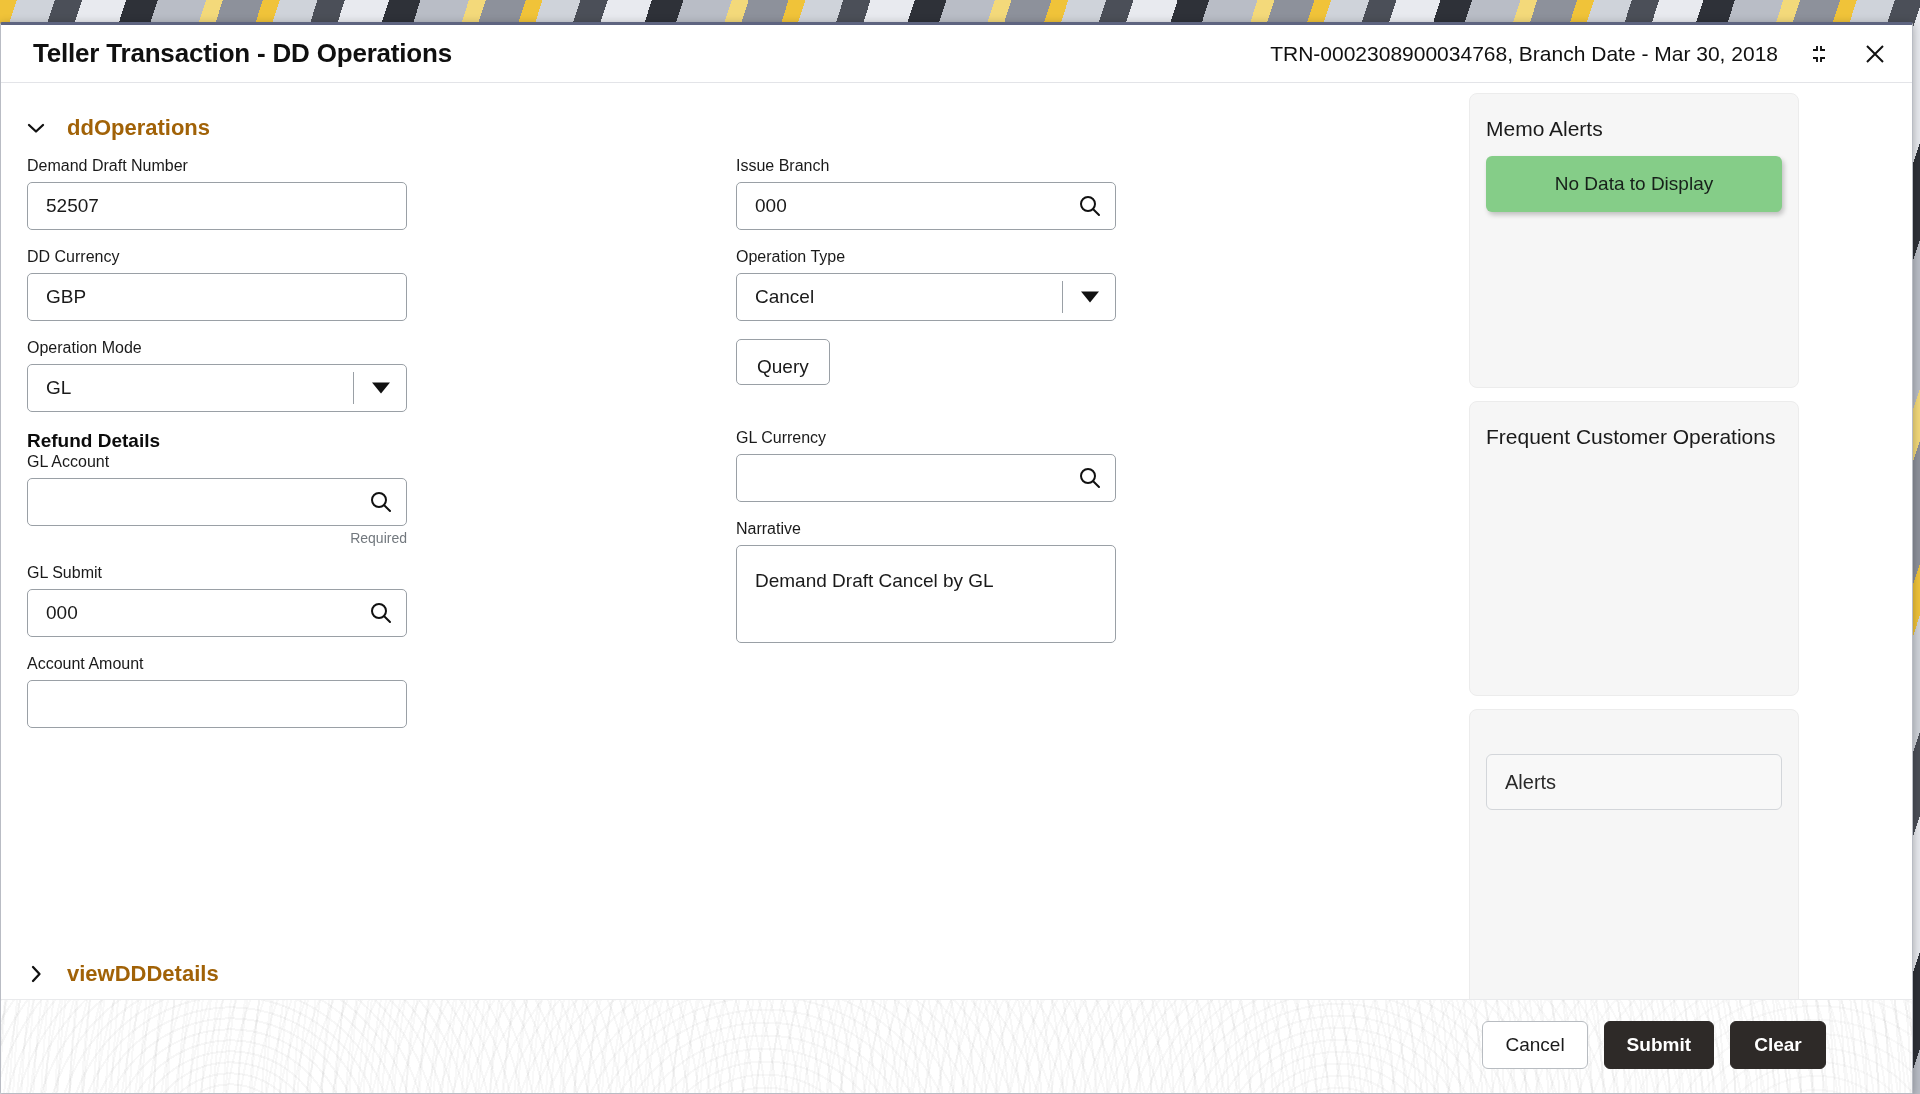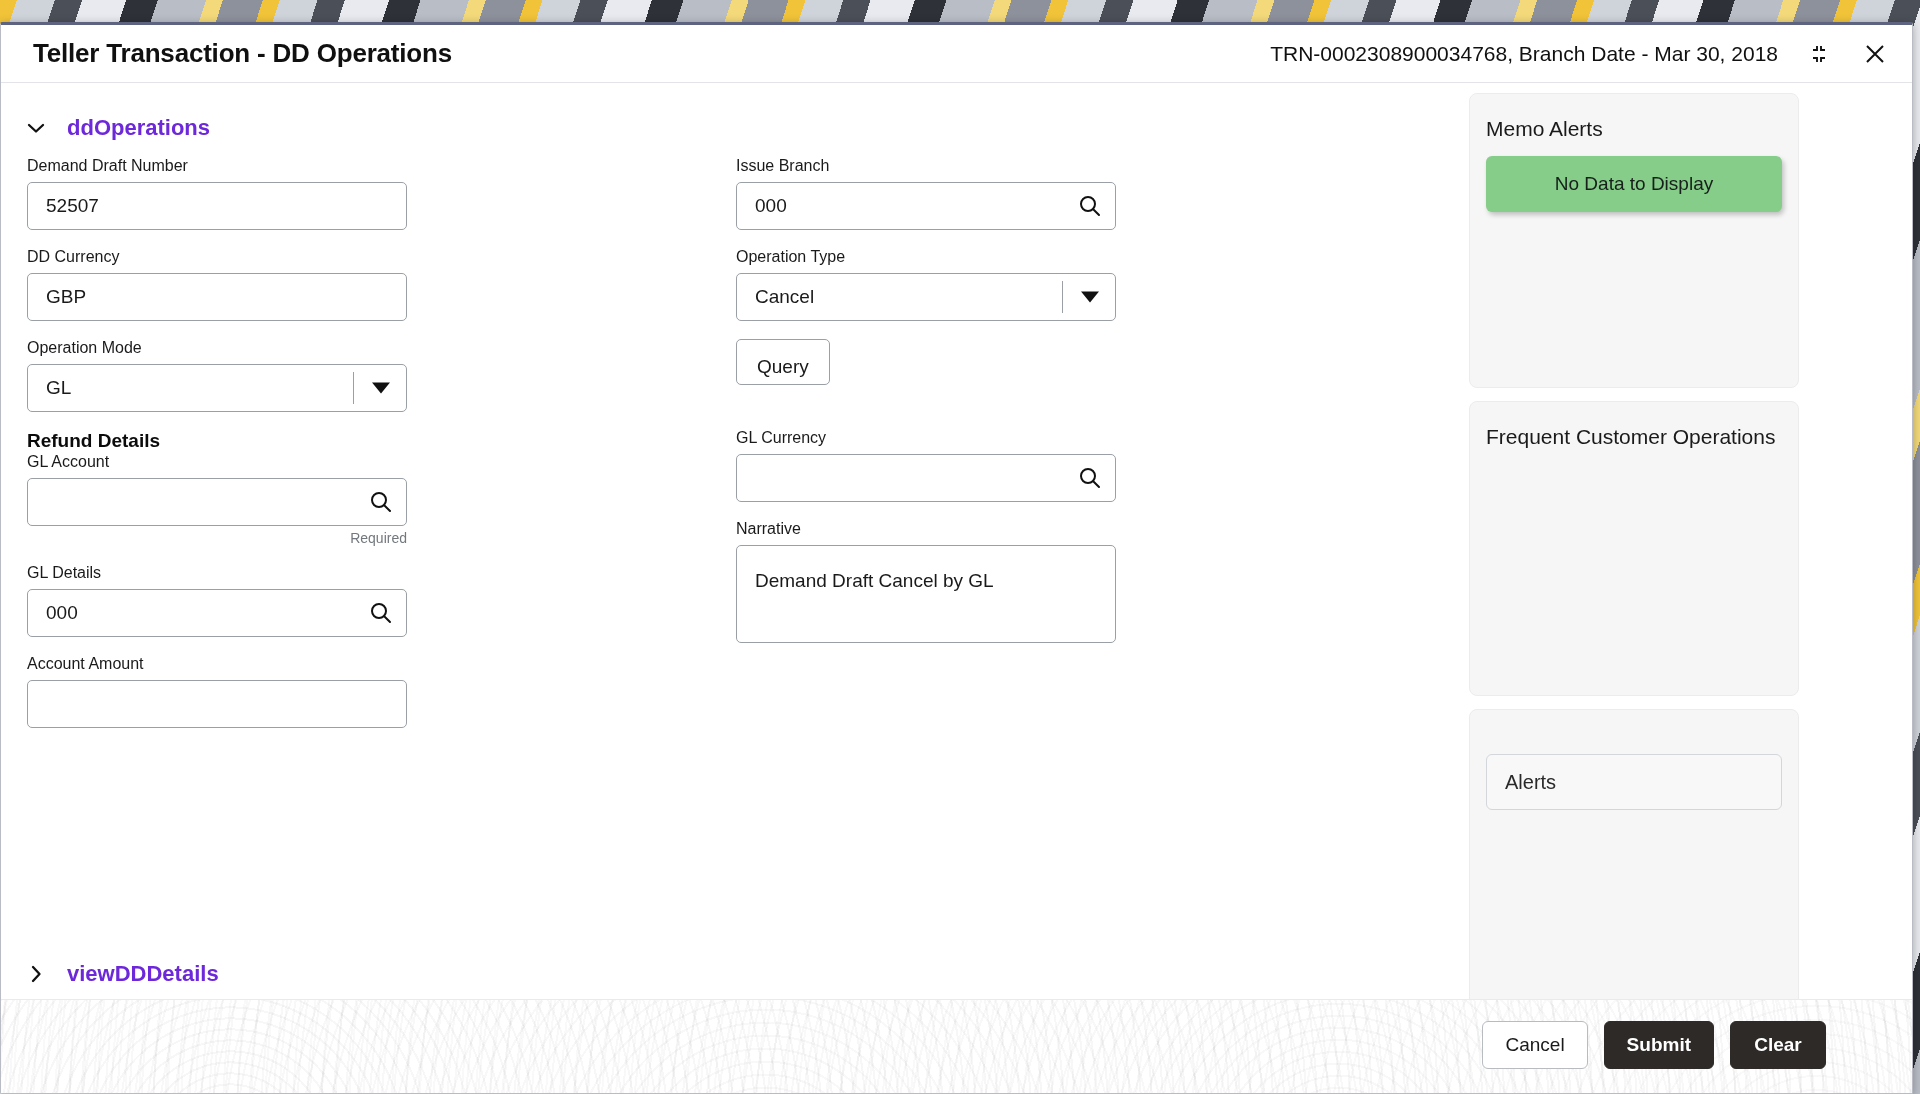--- a/index.html
+++ b/index.html
@@ -110,21 +110,21 @@
     cursor: pointer;
   }
   .section-head .chevron {
     display: flex;
     width: 18px;
     justify-content: center;
   }
   .section-title {
     font-size: 22px;
     font-weight: bold;
-    color: #6d28d9;
+    color: #a16207;
   }
 
   
   .form-grid {
     position: relative;
     margin-top: 6px;
   }
   .col {
     position: absolute;
     top: 0;
@@ -434,21 +434,21 @@
                 <svg width="26" height="26" viewBox="0 0 26 26">
                   <circle cx="11" cy="11" r="7" stroke="#111" stroke-width="2" fill="none"></circle>
                   <path d="M16.2 16.2 L22 22" stroke="#111" stroke-width="2" stroke-linecap="round"></path>
                 </svg>
               </span>
             </div>
             <div class="hint">Required</div>
           </div>
 
           <div class="field">
-            <label class="field-label">GL Details</label>
+            <label class="field-label">GL Submit</label>
             <div class="input-box">
               <span class="input-val">000</span>
               <span class="icon-btn">
                 <svg width="26" height="26" viewBox="0 0 26 26">
                   <circle cx="11" cy="11" r="7" stroke="#111" stroke-width="2" fill="none"></circle>
                   <path d="M16.2 16.2 L22 22" stroke="#111" stroke-width="2" stroke-linecap="round"></path>
                 </svg>
               </span>
             </div>
           </div>

